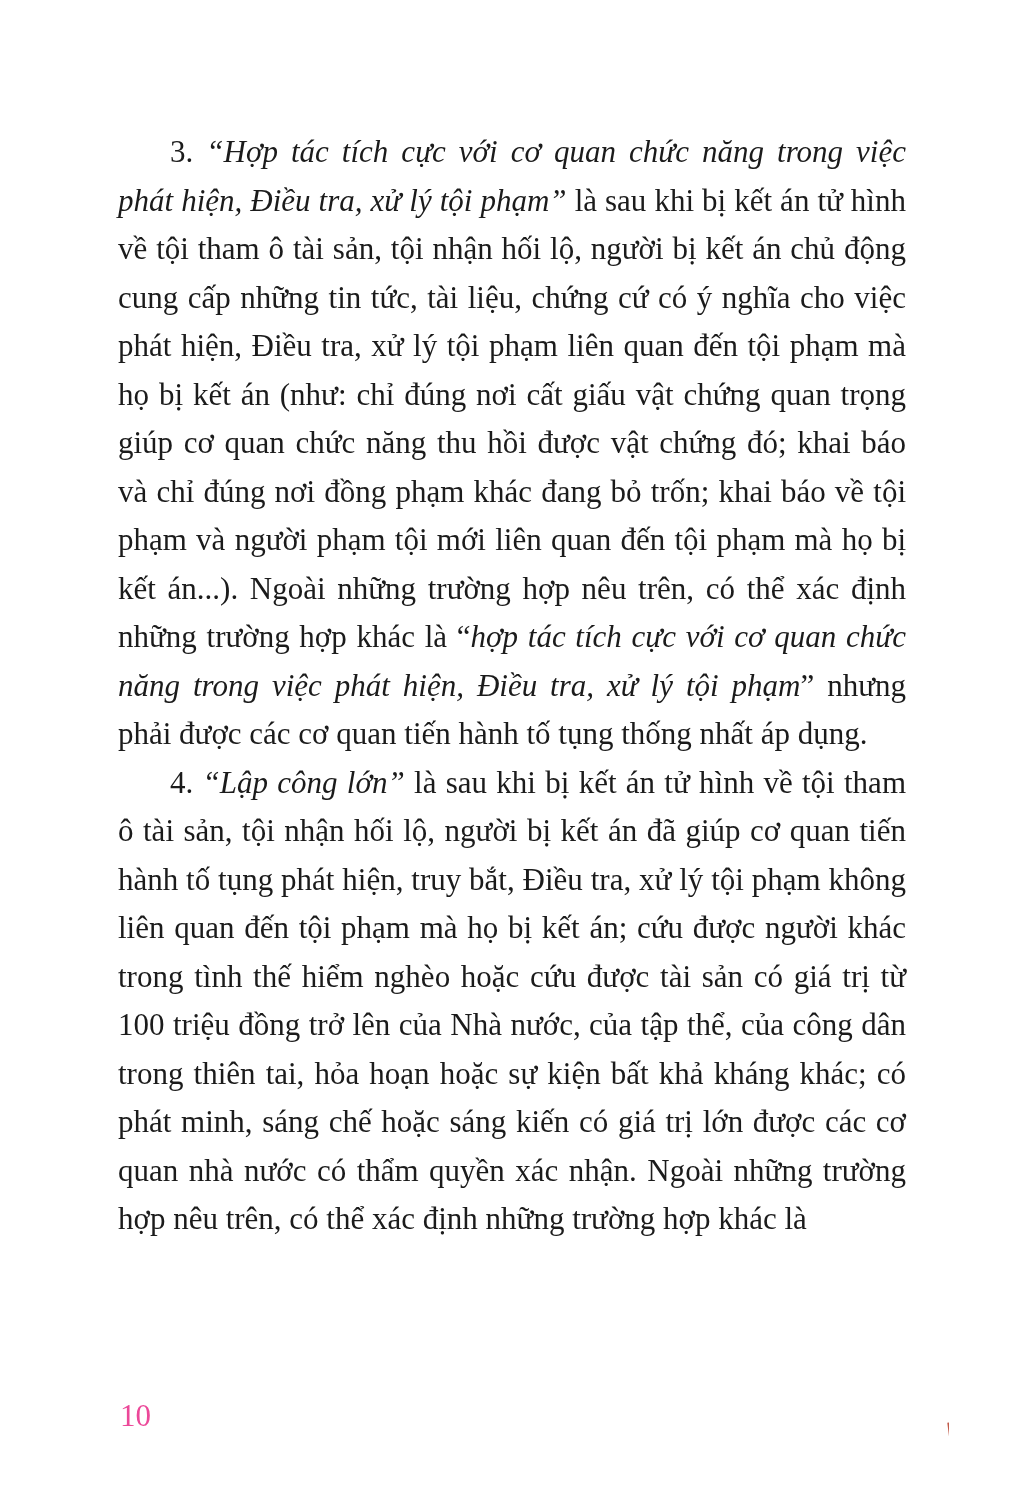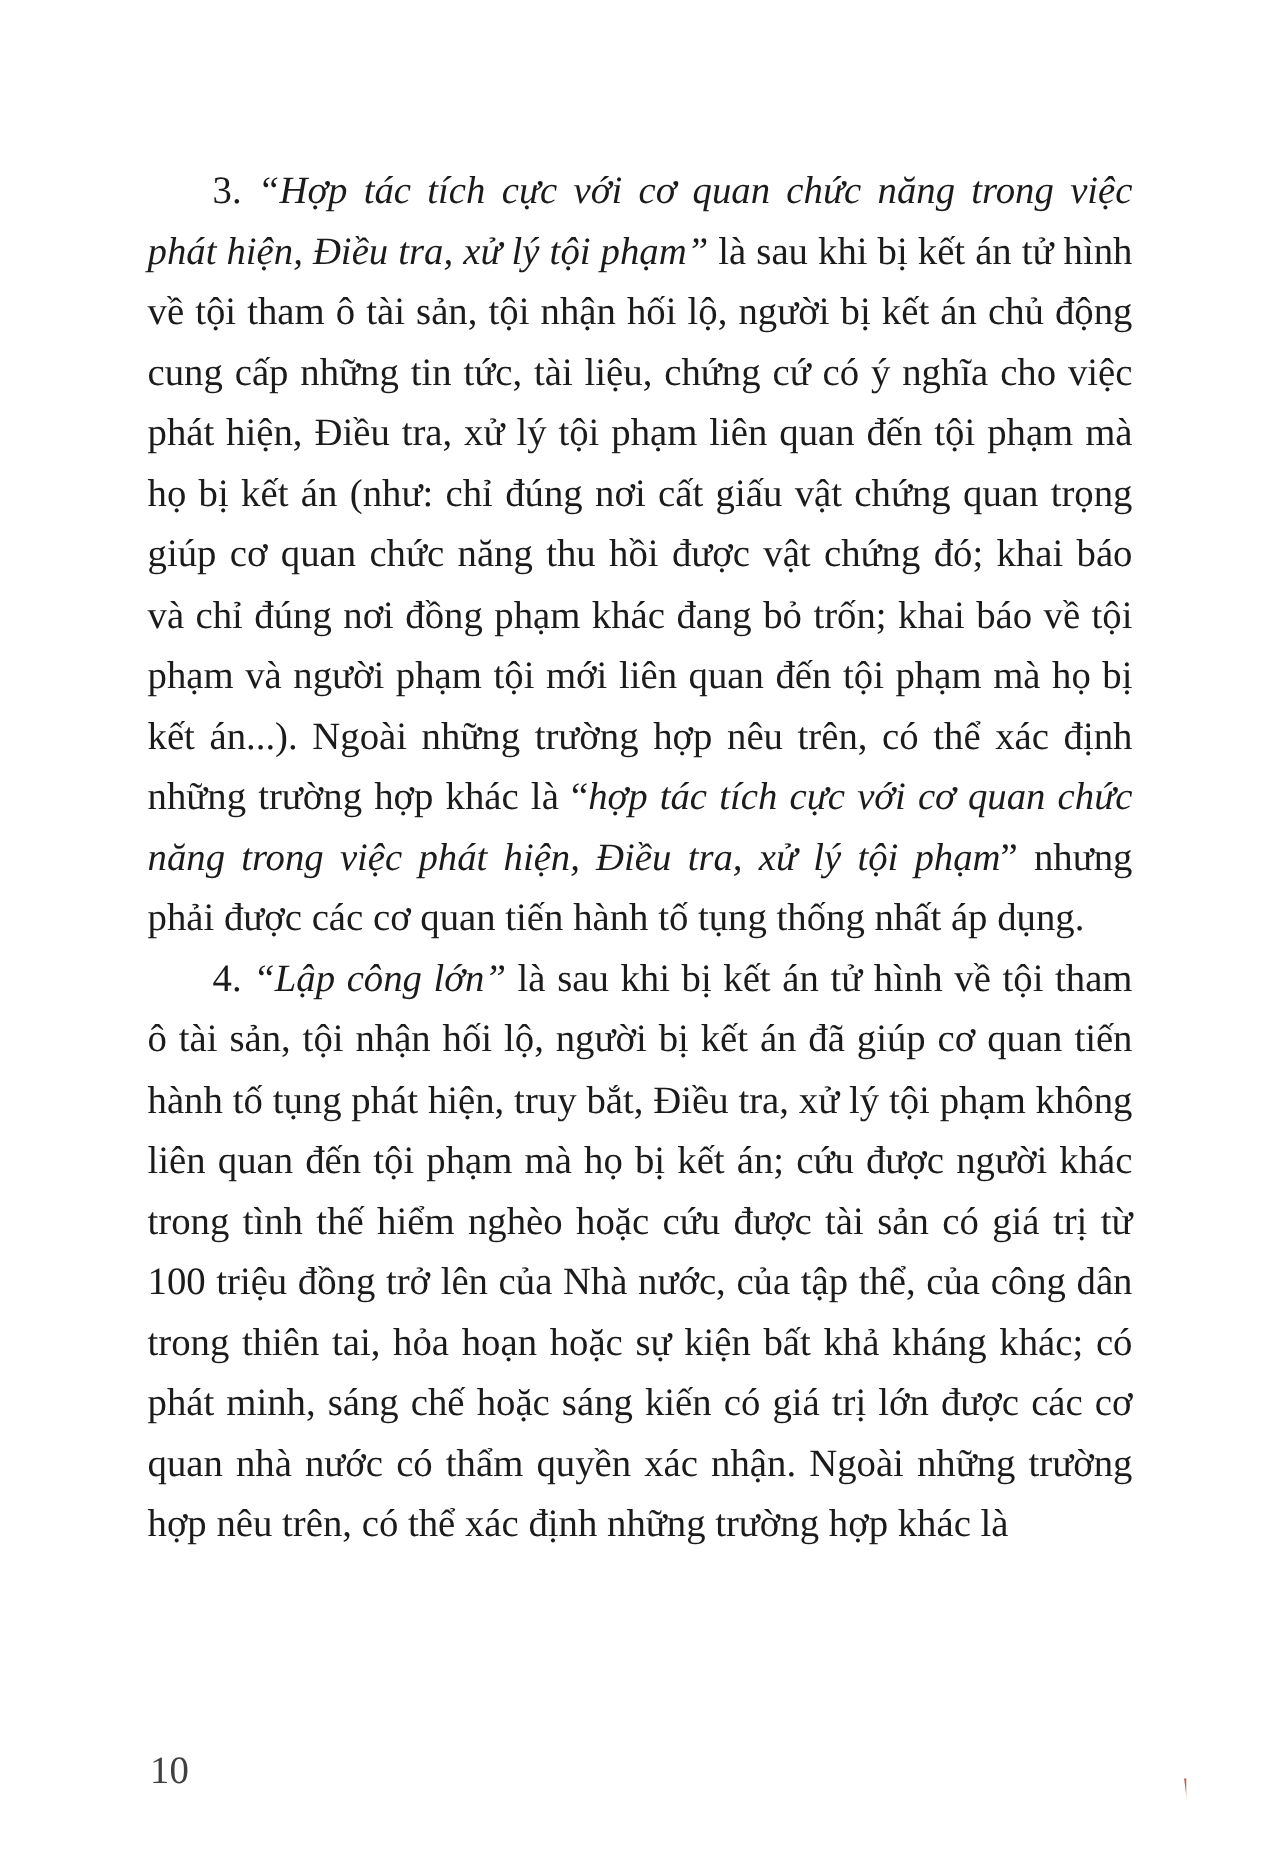--- a/index.html
+++ b/index.html
@@ -29,21 +29,21 @@
   }
   .text-block em {
     font-style: italic;
   }
   .page-number {
     position: absolute;
     left: 120px;
     top: 1398px;
     font-size: 31px;
     line-height: 36px;
-    color: #404040;
+    color: #ec4899;
   }
   .publisher-logo {
     position: absolute;
     left: 941px;
     top: 1418px;
     width: 54px;
     height: 58px;
   }
 </style>
 </head>

